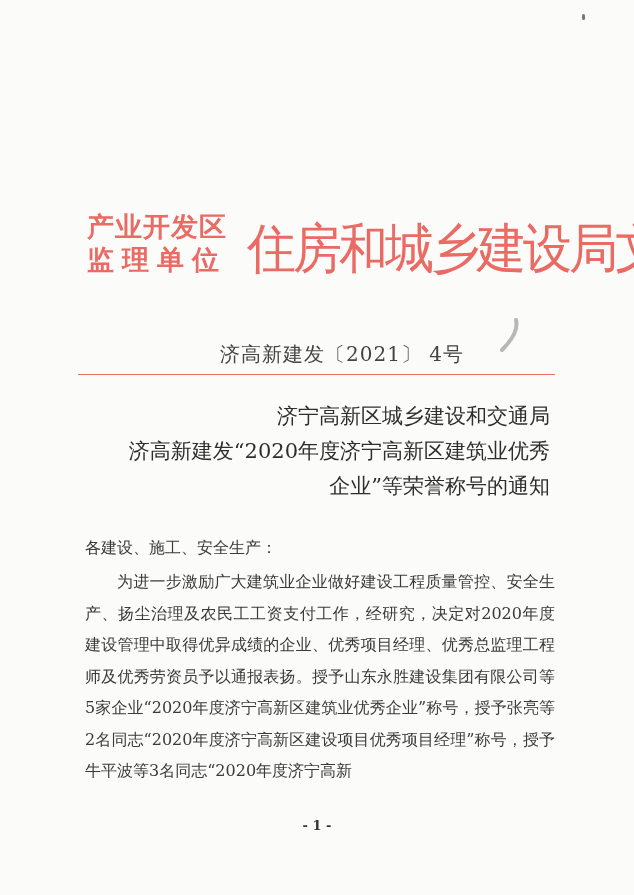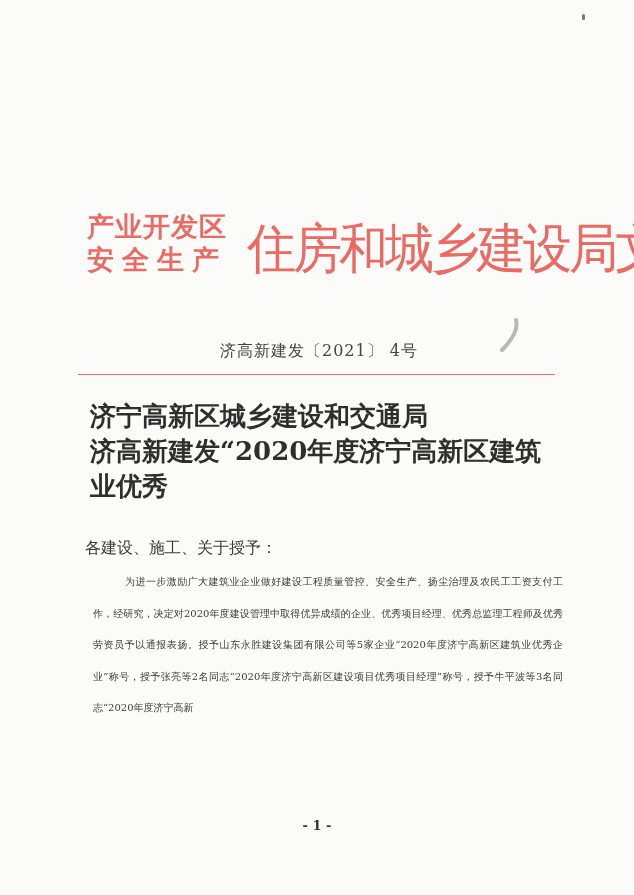--- a/index.html
+++ b/index.html
@@ -1,52 +1,53 @@
 <!DOCTYPE html>
 <html><head>
 <meta charset="utf-8">
 <style>
   html, body { margin:0; padding:0; }
   body { width:634px; height:895px; background:#fbfbf9; position:relative; overflow:hidden;
          font-family:"DejaVu Serif", "Liberation Serif", serif; color:#3a3a3a; }
   .hdr-left { position:absolute; left:87px; top:210px; width:160px; font-family:"DejaVu Sans", sans-serif; font-weight:bold; font-size:27px; line-height:33px; color:#ea6a64; letter-spacing:1px; }
   .hdr-left .l2 { letter-spacing:8px; }
   .hdr-right { position:absolute; left:247px; top:214px; font-family:"DejaVu Sans", sans-serif; font-size:49px; line-height:64px; color:#ea6a64; letter-spacing:-3px; transform:scaleY(1.1); transform-origin:top left; white-space:nowrap; }
-  .docno { position:absolute; left:220px; top:341px; font-size:16px; color:#444; letter-spacing:1px; }
+  .docno { position:absolute; left:220px; top:341px; font-size:20px; color:#444; letter-spacing:1px; }
   .rule { position:absolute; left:78px; top:374px; width:477px; height:1px; background:#ee6e66; }
-  .title { position:absolute; left:90px; width:460px; top:399px; text-align:left; font-weight:bold; font-size:26px; line-height:35px; color:#2e2e2e; }
+  .title { position:absolute; left:90px; width:460px; top:399px; text-align:right; font-weight:normal; font-size:21px; line-height:35px; color:#2e2e2e; }
   .salute { position:absolute; left:85px; top:538px; font-size:16px; }
-  .body { position:absolute; left:93px; top:566px; width:470px; font-size:10px; line-height:31.5px; text-align:justify; }
+  .body { position:absolute; left:85px; top:566px; width:470px; font-size:16px; line-height:31.5px; text-align:justify; }
   .body p { margin:0; text-indent:32px; }
   .pagenum { position:absolute; left:0; width:634px; top:818px; text-align:center; font-size:13px; font-weight:bold; color:#333; }
   .speck { position:absolute; left:582px; top:14px; width:3px; height:6px; background:#777; border-radius:2px; }
   .stamp-mark { position:absolute; left:496px; top:318px; width:28px; height:36px; }
 </style>
 </head>
 <body>
 
 <div class="speck"></div>
 
 <div class="hdr-left">
   <div>产业开发区</div>
-  <div class="l2">安全生产</div>
+  <div class="l2">监理单位</div>
 </div>
 <div class="hdr-right">住房和城乡建设局文件</div>
 
 <svg class="stamp-mark" viewBox="0 0 28 36">
   <path d="M20 2 C22 10 18 20 6 32" stroke="#b8b8b8" stroke-width="4" fill="none" stroke-linecap="round"></path>
 </svg>
 
 <div class="docno">济高新建发〔2021〕 4号</div>
 <div class="rule"></div>
 
 <div class="title">
   <div>济宁高新区城乡建设和交通局</div>
   <div>济高新建发“2020年度济宁高新区建筑业优秀</div>
+  <div>企业”等荣誉称号的通知</div>
 </div>
 
-<div class="salute">各建设、施工、关于授予：</div>
+<div class="salute">各建设、施工、安全生产：</div>
 
 <div class="body">
   <p>为进一步激励广大建筑业企业做好建设工程质量管控、安全生产、扬尘治理及农民工工资支付工作，经研究，决定对2020年度建设管理中取得优异成绩的企业、优秀项目经理、优秀总监理工程师及优秀劳资员予以通报表扬。授予山东永胜建设集团有限公司等5家企业“2020年度济宁高新区建筑业优秀企业”称号，授予张亮等2名同志“2020年度济宁高新区建设项目优秀项目经理”称号，授予牛平波等3名同志“2020年度济宁高新</p>
 </div>
 
 <div class="pagenum">- 1 -</div>
 
 </body></html>

